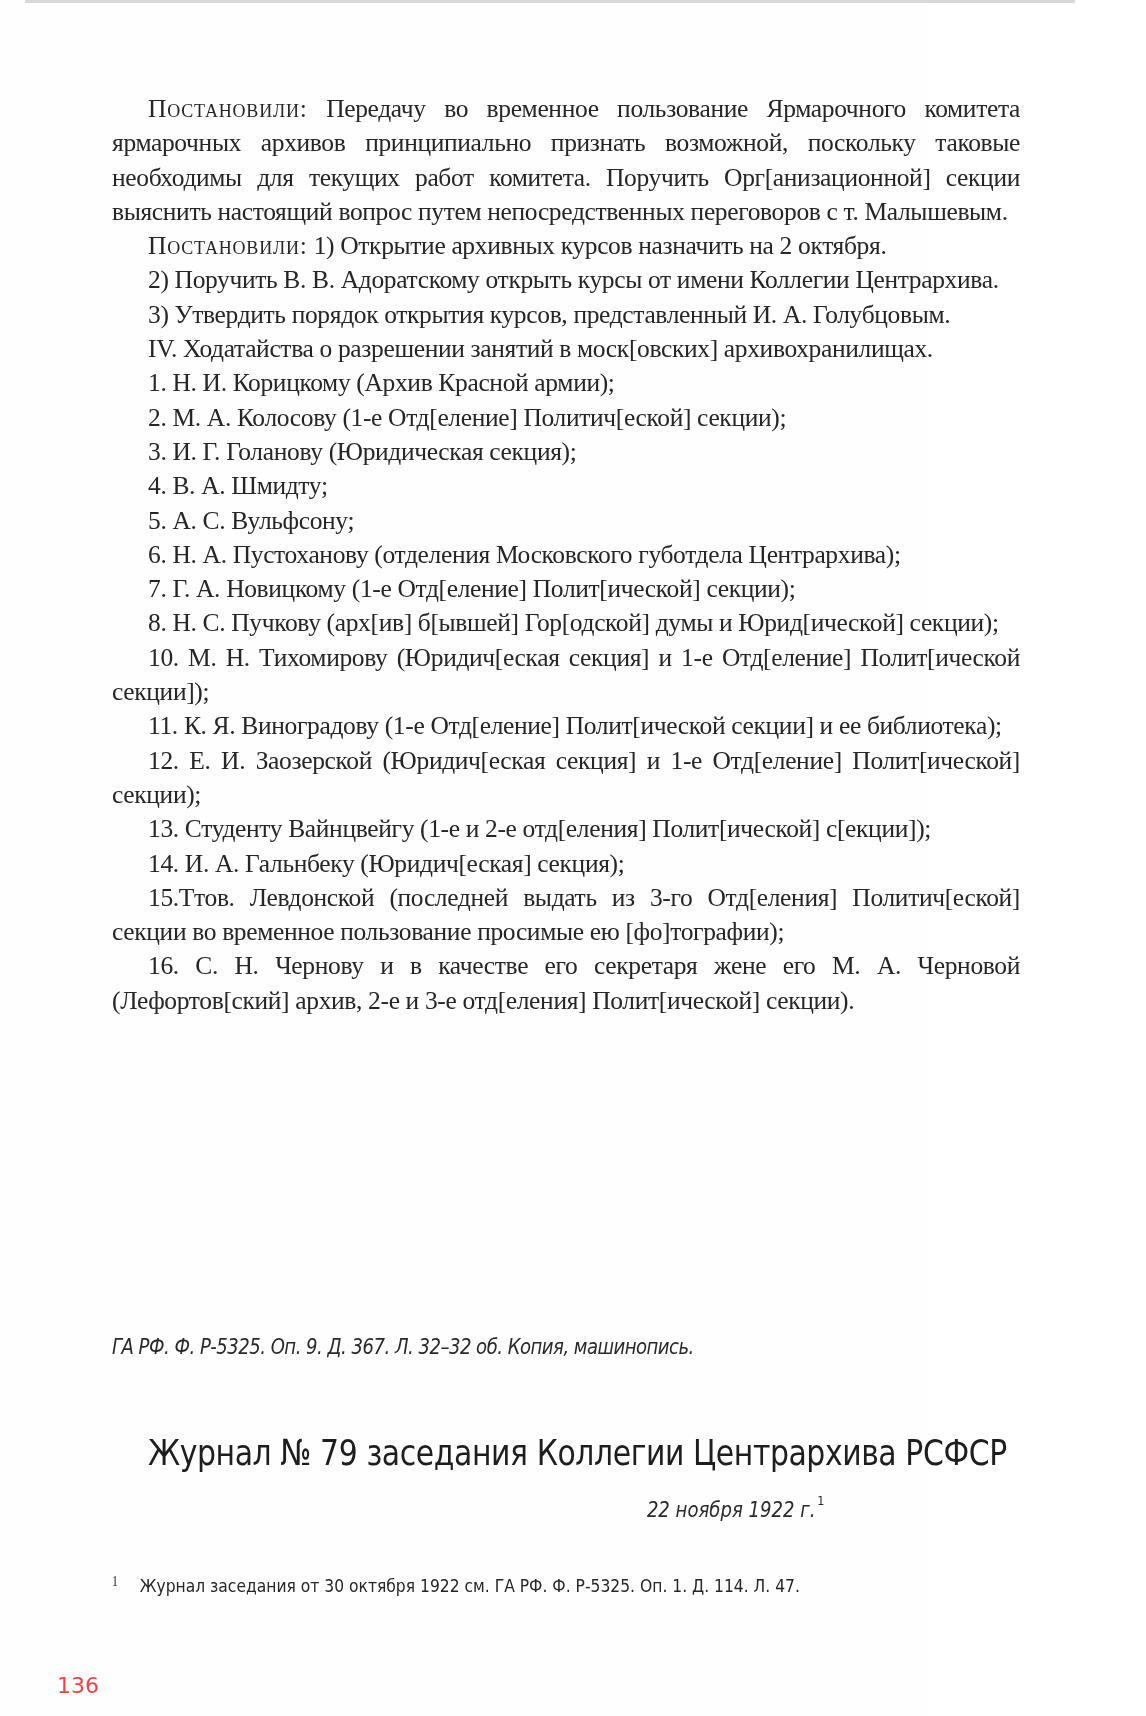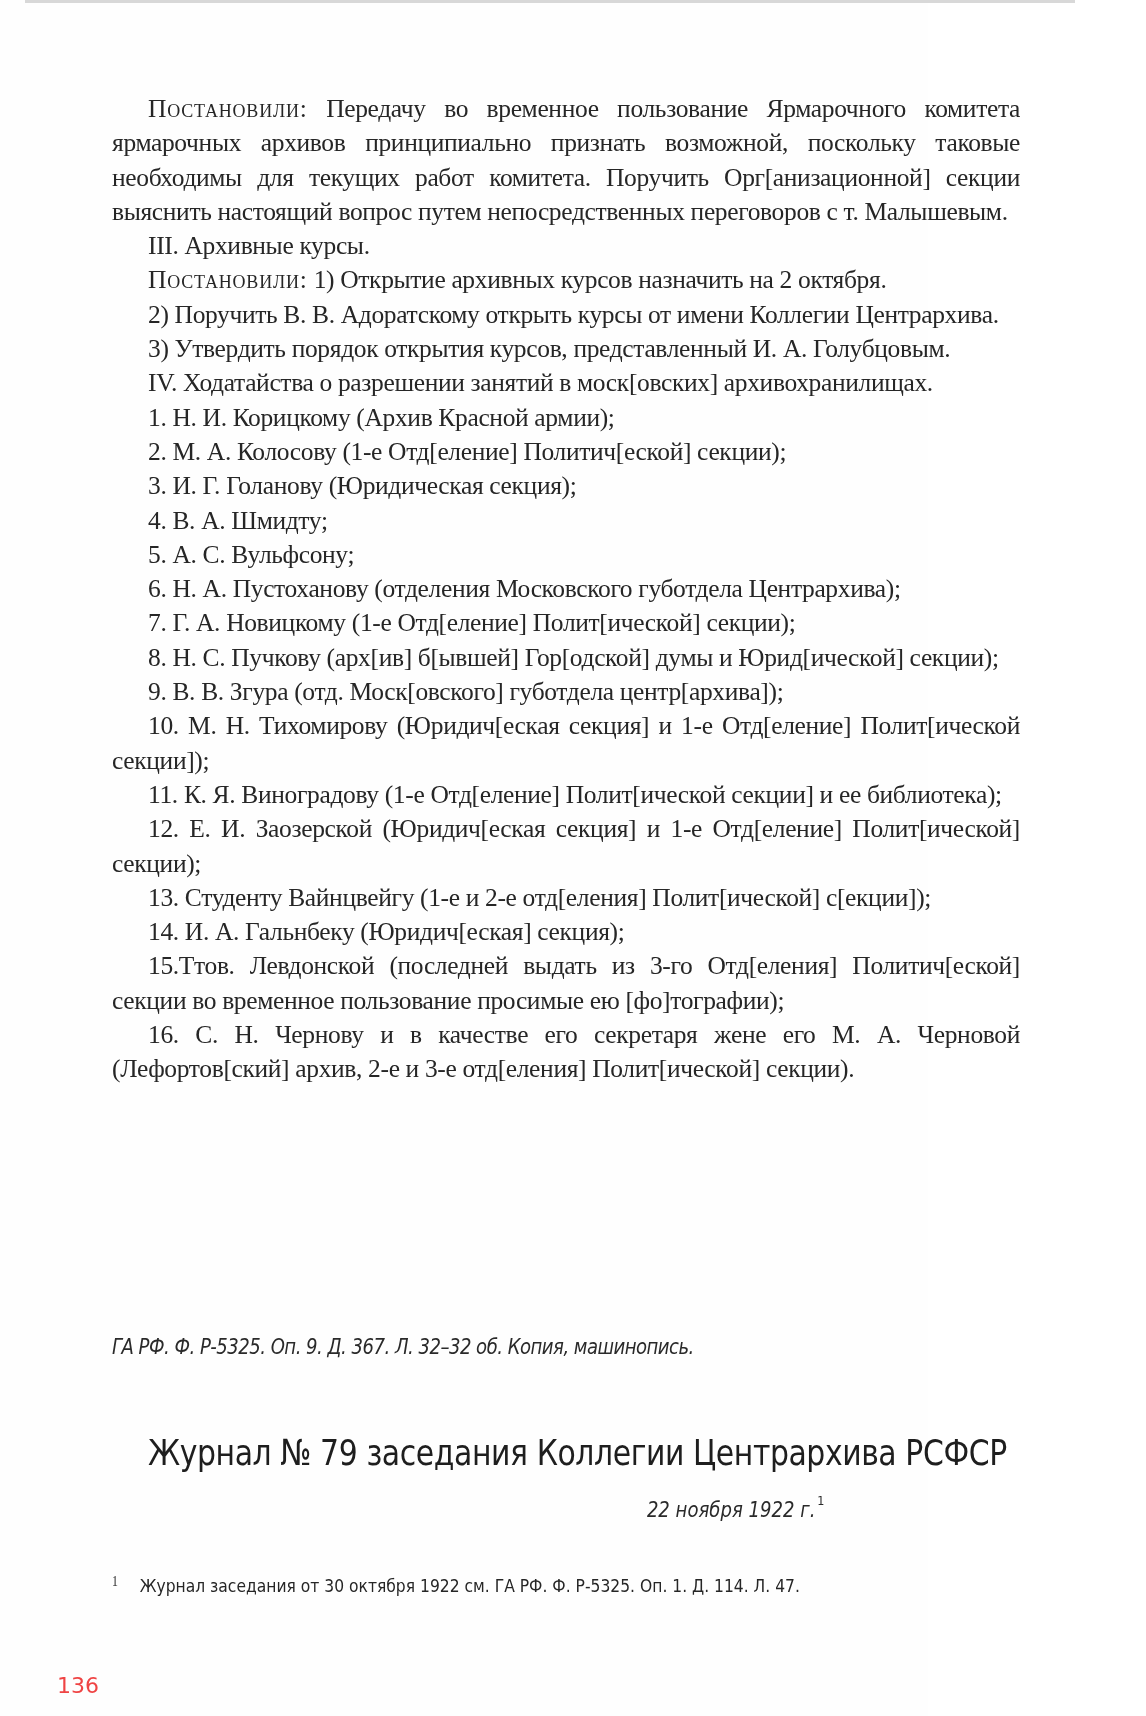--- a/index.html
+++ b/index.html
@@ -42,37 +42,35 @@
 </style>
 </head>
 <body>
 
 <div class="page">
   <div class="top-edge"></div>
 
   <div class="body-text">
     <p class="p"><span class="sc">Постановили:</span><span> Передачу во временное пользование Ярмарочного комитета ярмарочных архивов принципиально признать возможной, поскольку таковые необходимы для текущих работ комитета. Поручить Орг[анизационной] секции выяснить настоящий вопрос путем непосредственных переговоров с т. Малышевым.</span></p>
 
-    <p class="p">III. Архивные курсы.</p>
     <p class="p"><span class="sc">Постановили:</span><span> 1) Открытие архивных курсов назначить на 2 октября.</span></p>
     <p class="p">2) Поручить В. В. Адоратскому открыть курсы от имени Коллегии Центрархива.</p>
     <p class="p">3) Утвердить порядок открытия курсов, представленный И. А. Голубцовым.</p>
 
     <p class="p">IV. Ходатайства о разрешении занятий в моск[овских] архивохранилищах.</p>
 
     <div>
       <p class="p">1. Н. И. Корицкому (Архив Красной армии);</p>
       <p class="p">2. М. А. Колосову (1-е Отд[еление] Политич[еской] секции);</p>
       <p class="p">3. И. Г. Голанову (Юридическая секция);</p>
       <p class="p">4. В. А. Шмидту;</p>
       <p class="p">5. А. С. Вульфсону;</p>
       <p class="p">6. Н. А. Пустоханову (отделения Московского губотдела Центрархива);</p>
       <p class="p">7. Г. А. Новицкому (1-е Отд[еление] Полит[ической] секции);</p>
       <p class="p">8. Н. С. Пучкову (арх[ив] б[ывшей] Гор[одской] думы и Юрид[ической] секции);</p>
-      <p class="p">9. В. В. Згура (отд. Моск[овского] губотдела центр[архива]);</p>
       <p class="p">10. М. Н. Тихомирову (Юридич[еская секция] и 1-е Отд[еление] Полит[ической секции]);</p>
       <p class="p">11. К. Я. Виноградову (1-е Отд[еление] Полит[ической секции] и ее библиотека);</p>
       <p class="p">12. Е. И. Заозерской (Юридич[еская секция] и 1-е Отд[еление] Полит[ической] секции);</p>
       <p class="p">13. Студенту Вайнцвейгу (1-е и 2-е отд[еления] Полит[ической] с[екции]);</p>
       <p class="p">14. И. А. Гальнбеку (Юридич[еская] секция);</p>
       <p class="p">15.Ттов. Левдонской (последней выдать из 3-го Отд[еления] Политич[еской] секции во временное пользование просимые ею [фо]тографии);</p>
       <p class="p">16. С. Н. Чернову и в качестве его секретаря жене его М. А. Черновой (Лефортов[ский] архив, 2-е и 3-е отд[еления] Полит[ической] секции).</p>
     </div>
   </div>
 

